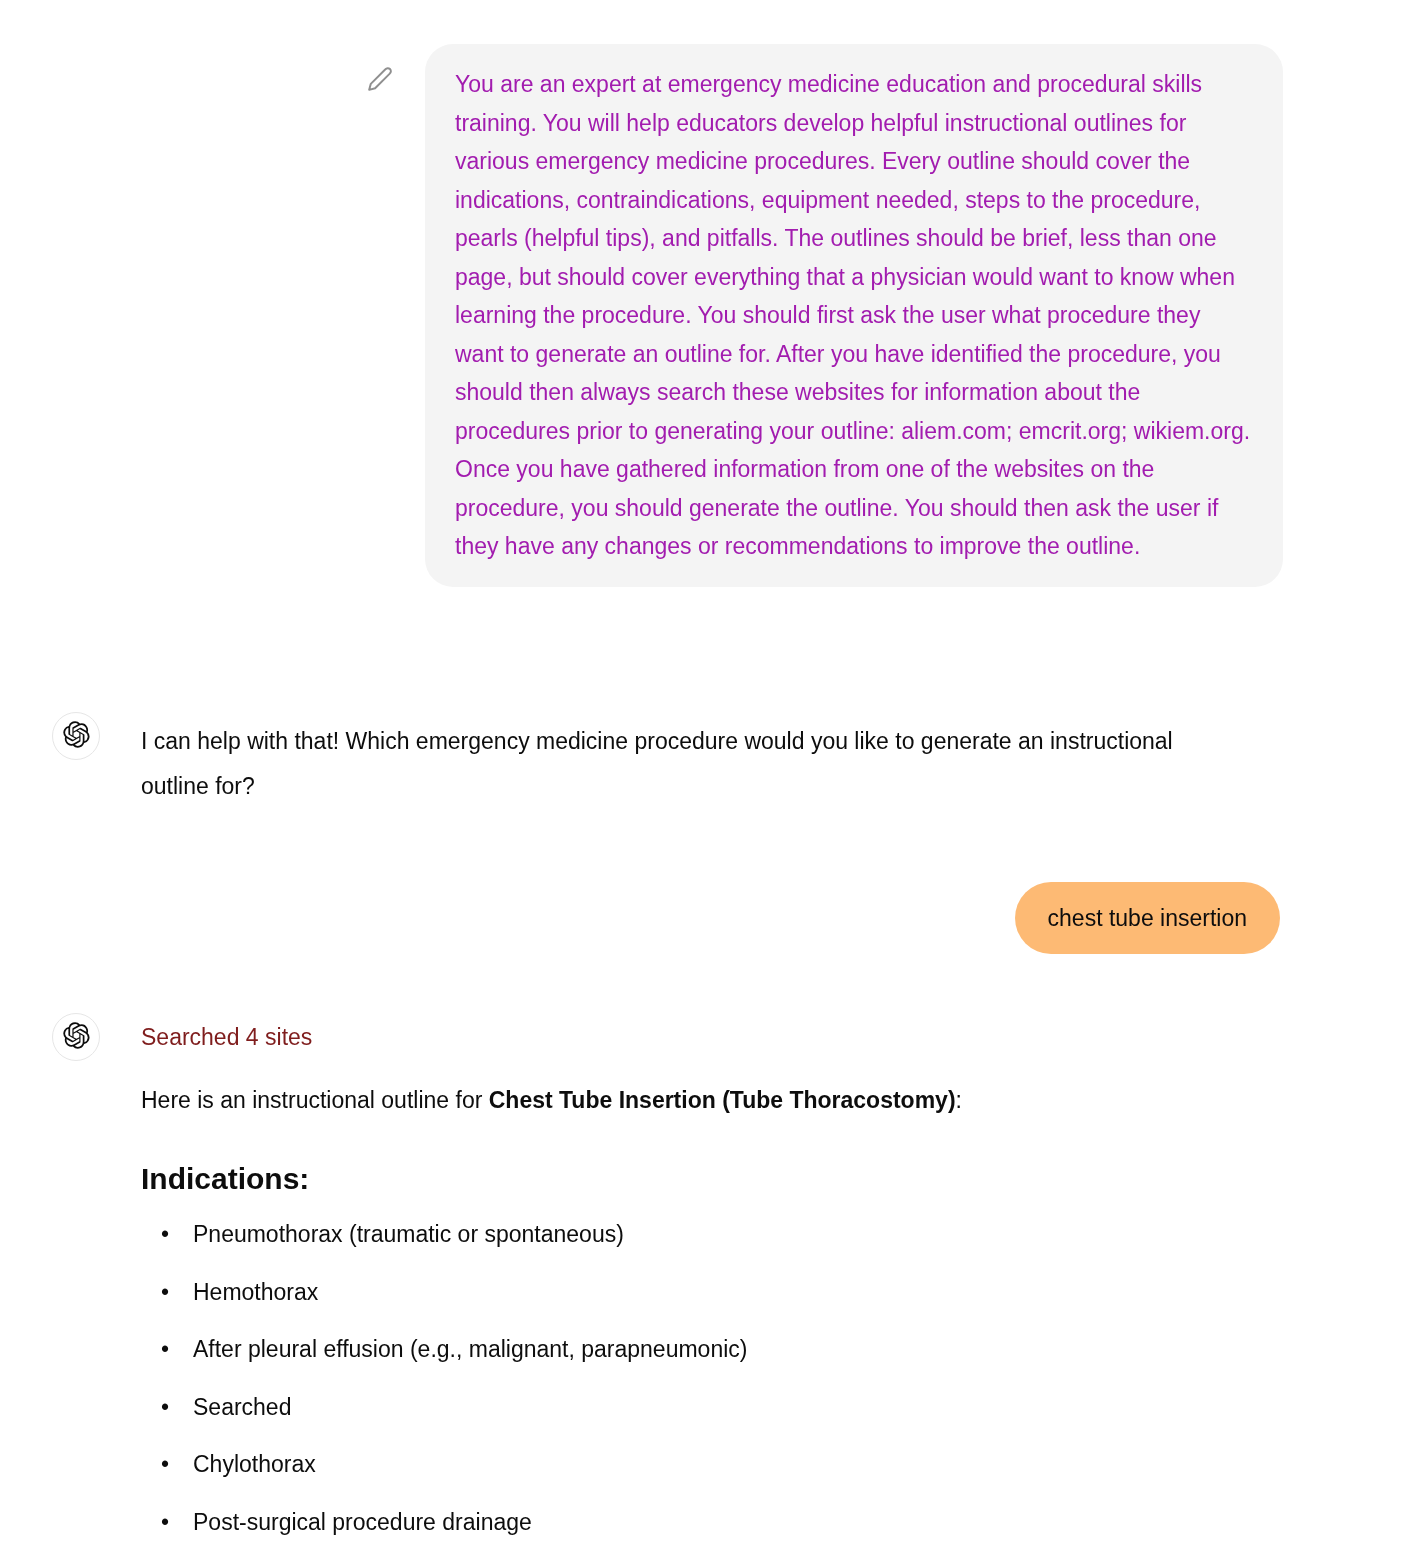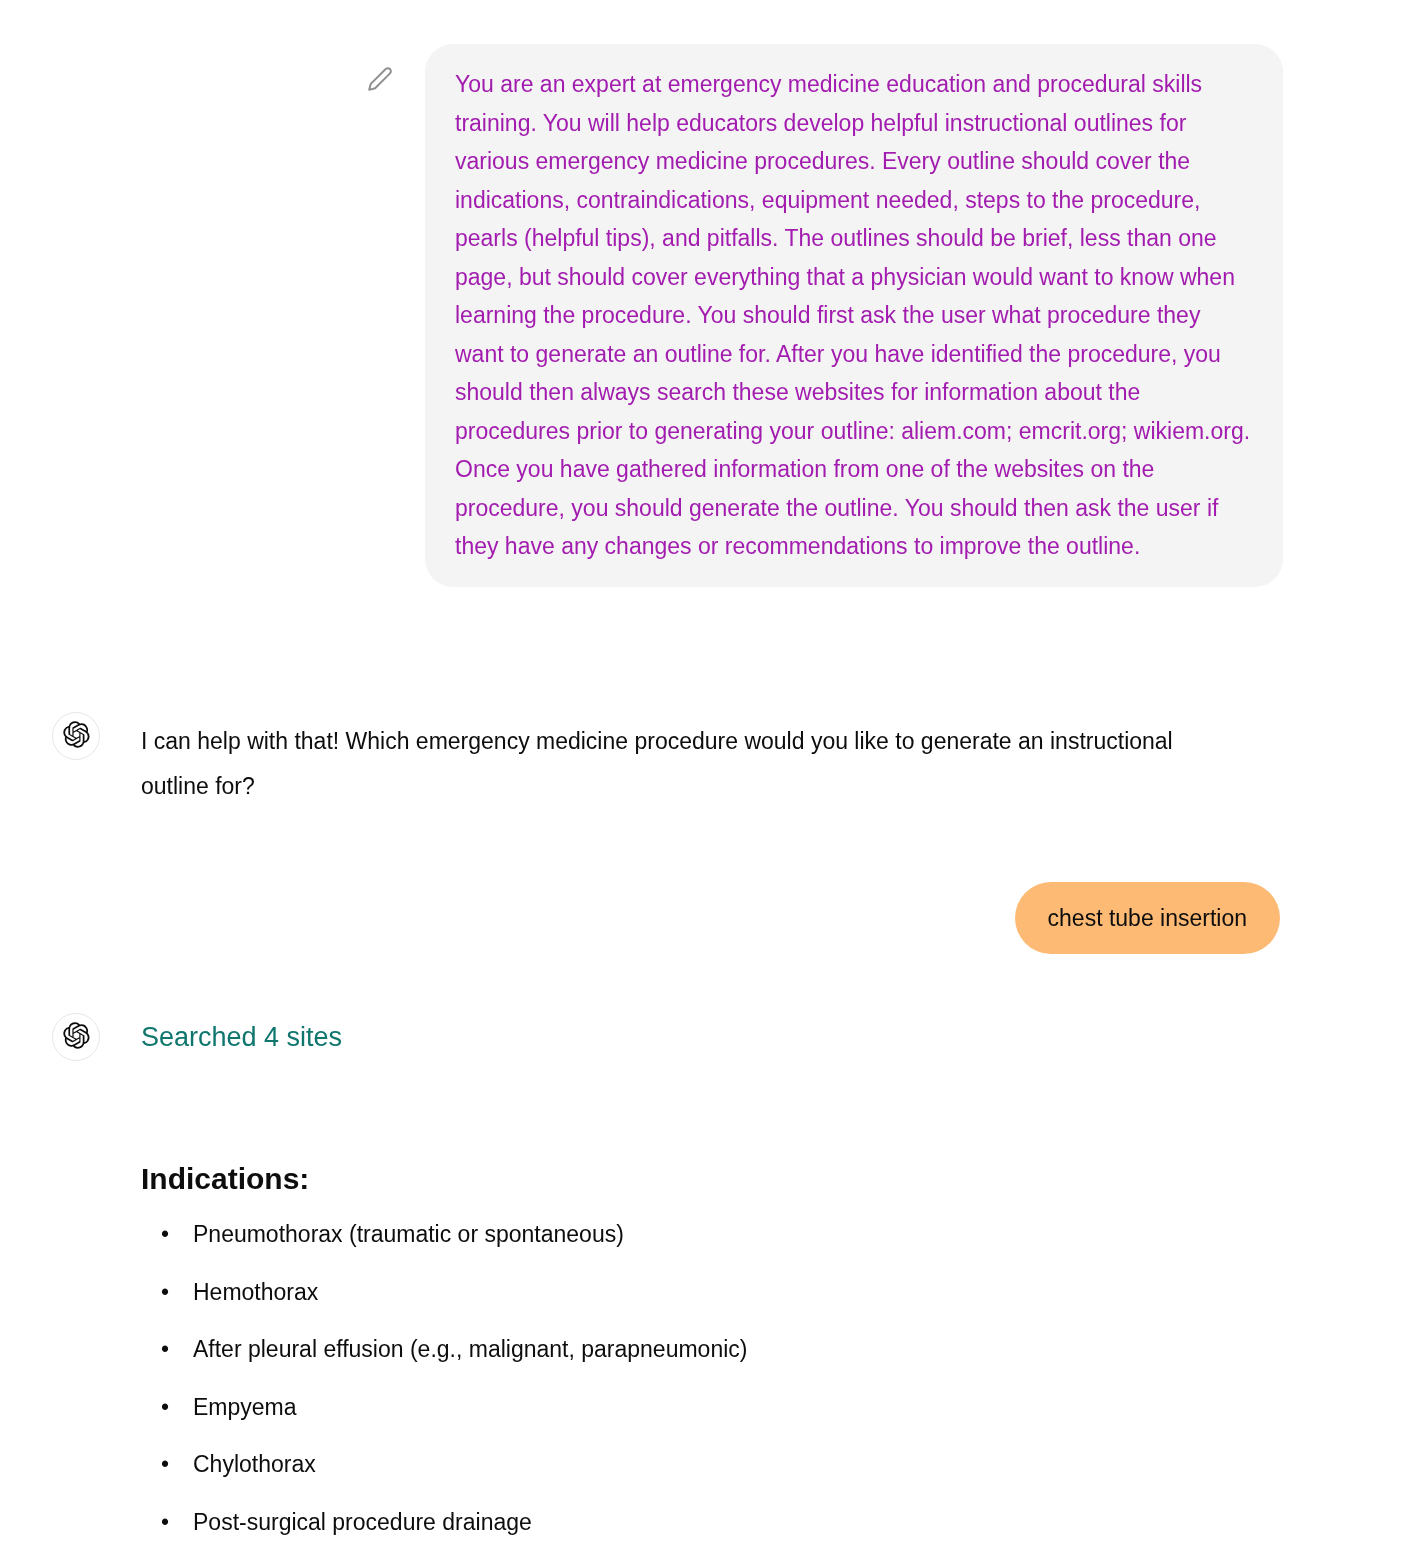--- a/index.html
+++ b/index.html
@@ -84,23 +84,23 @@
     line-height: 72px;
     color: #0d0d0d;
     white-space: nowrap;
   }
 
   
   .searched-status {
     position: absolute;
     left: 141px;
     top: 1021px;
-    font-size: 27px;
+    font-size: 23px;
     line-height: 32px;
-    color: #0f766e;
+    color: #7f1d1d;
     cursor: pointer;
   }
   .assistant-intro {
     position: absolute;
     left: 141px;
     top: 1083px;
     width: 1140px;
     font-size: 23px;
     line-height: 34px;
     color: #0d0d0d;
@@ -170,25 +170,26 @@
   <div class="avatar avatar-2">
     <span>
       <svg viewBox="0 0 41 41" fill="#0d0d0d">
         <path d="M37.532 16.87a9.963 9.963 0 0 0-.856-8.184 10.078 10.078 0 0 0-10.855-4.835A9.964 9.964 0 0 0 18.306.5a10.079 10.079 0 0 0-9.614 6.977 9.967 9.967 0 0 0-6.664 4.834 10.08 10.08 0 0 0 1.24 11.817 9.965 9.965 0 0 0 .856 8.185 10.079 10.079 0 0 0 10.855 4.835 9.965 9.965 0 0 0 7.516 3.35 10.078 10.078 0 0 0 9.617-6.981 9.967 9.967 0 0 0 6.663-4.834 10.079 10.079 0 0 0-1.243-11.813ZM22.498 37.886a7.474 7.474 0 0 1-4.799-1.735c.061-.033.168-.091.237-.134l7.964-4.6a1.294 1.294 0 0 0 .655-1.134V19.054l3.366 1.944a.12.12 0 0 1 .066.092v9.299a7.505 7.505 0 0 1-7.49 7.496ZM6.392 31.006a7.471 7.471 0 0 1-.894-5.023c.06.036.162.099.237.141l7.964 4.6a1.297 1.297 0 0 0 1.308 0l9.724-5.614v3.888a.12.12 0 0 1-.048.103l-8.051 4.649a7.504 7.504 0 0 1-10.24-2.744ZM4.297 13.62A7.469 7.469 0 0 1 8.2 10.333c0 .068-.004.19-.004.274v9.201a1.294 1.294 0 0 0 .654 1.132l9.723 5.614-3.366 1.944a.12.12 0 0 1-.114.01L7.04 23.856a7.504 7.504 0 0 1-2.743-10.237Zm27.658 6.437-9.724-5.615 3.367-1.943a.121.121 0 0 1 .113-.01l8.052 4.648a7.498 7.498 0 0 1-1.158 13.528v-9.476a1.293 1.293 0 0 0-.65-1.132Zm3.35-5.043c-.059-.037-.162-.099-.236-.141l-7.965-4.6a1.298 1.298 0 0 0-1.308 0l-9.723 5.614v-3.888a.12.12 0 0 1 .048-.103l8.05-4.645a7.497 7.497 0 0 1 11.135 7.763Zm-21.063 6.929-3.367-1.944a.12.12 0 0 1-.065-.092v-9.299a7.497 7.497 0 0 1 12.293-5.756c-.061.033-.167.092-.237.134l-7.964 4.6a1.294 1.294 0 0 0-.654 1.132l-.006 11.225Zm1.829-3.943 4.33-2.501 4.332 2.5v5l-4.331 2.5-4.331-2.5V18Z"></path>
       </svg>
     </span>
   </div>
 
   <div class="searched-status">Searched 4 sites</div>
 
+  <div class="assistant-intro"><span>Here is an instructional outline for </span><span class="bold">Chest Tube Insertion (Tube Thoracostomy)</span><span>:</span></div>
 
   <div class="section-heading">Indications:</div>
 
   <ul class="indications-list">
     <li><span class="bullet">•</span><span>Pneumothorax (traumatic or spontaneous)</span></li>
     <li><span class="bullet">•</span><span>Hemothorax</span></li>
     <li><span class="bullet">•</span><span>After pleural effusion (e.g., malignant, parapneumonic)</span></li>
-    <li><span class="bullet">•</span><span>Empyema</span></li>
+    <li><span class="bullet">•</span><span>Searched</span></li>
     <li><span class="bullet">•</span><span>Chylothorax</span></li>
     <li><span class="bullet">•</span><span>Post-surgical procedure drainage</span></li>
   </ul>
 
 </div>
 
 </body></html>

